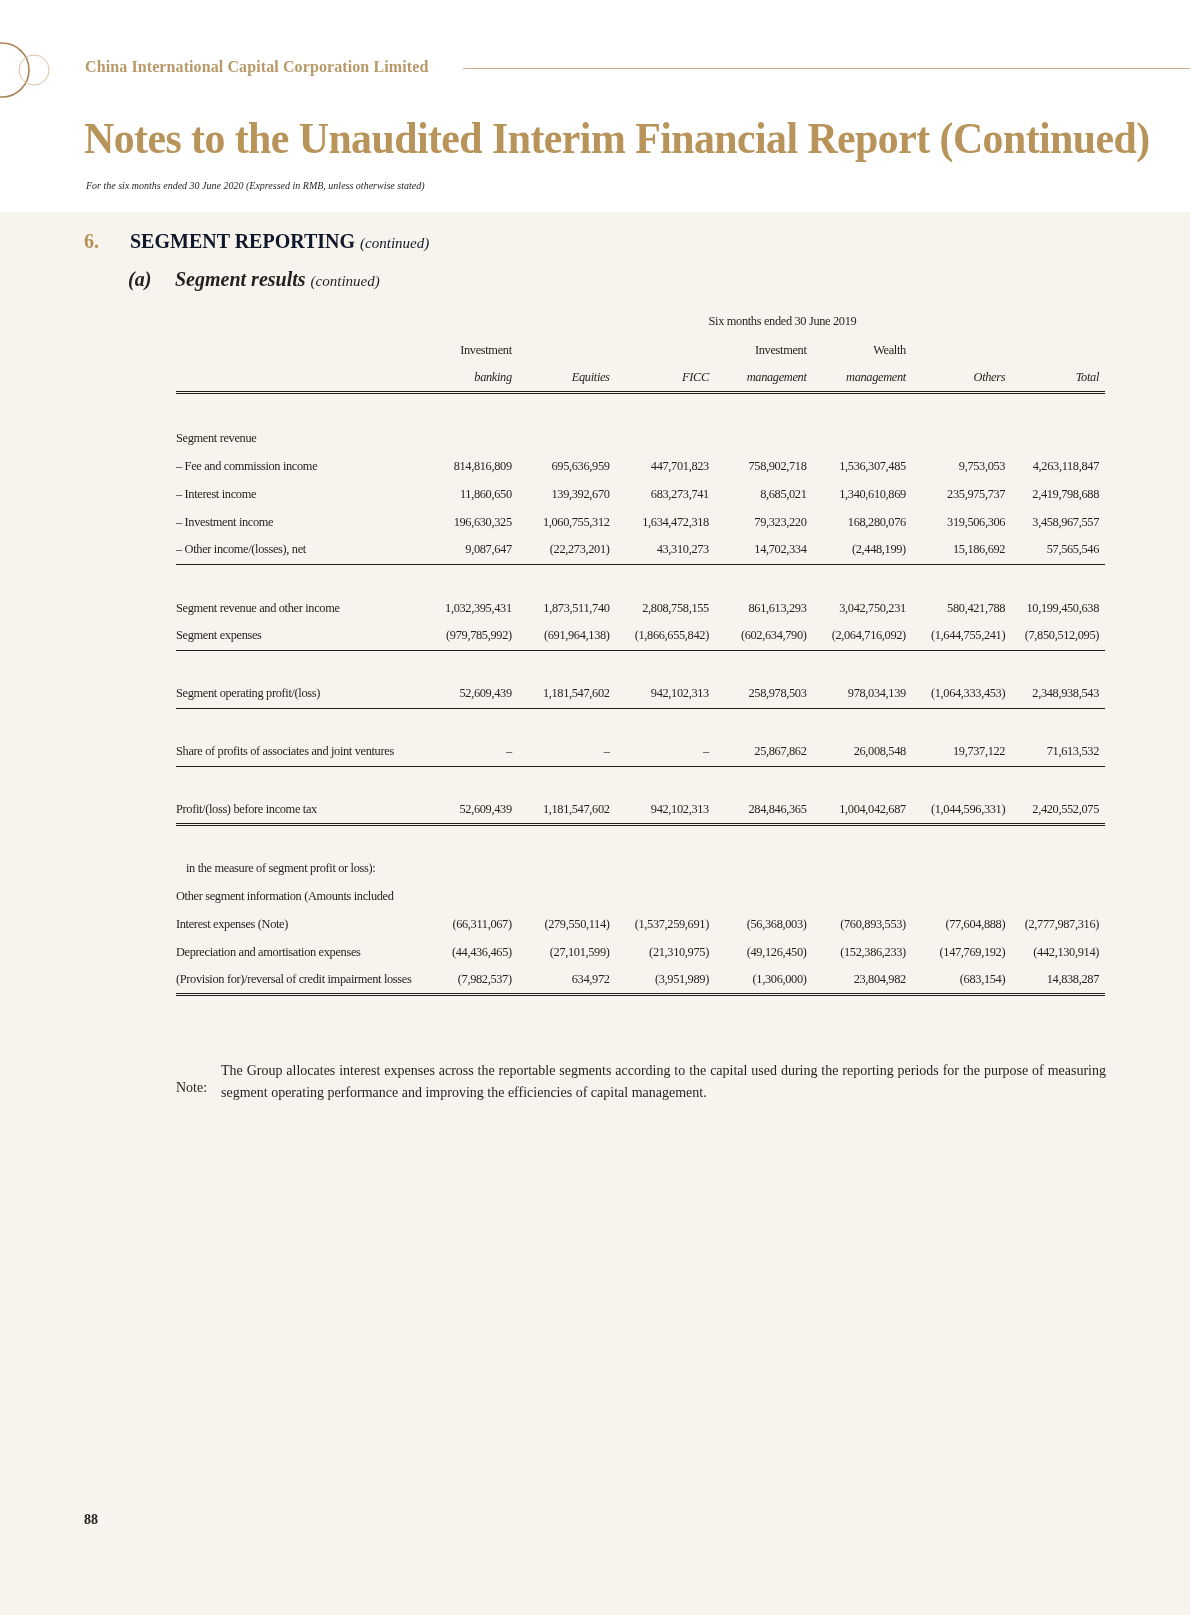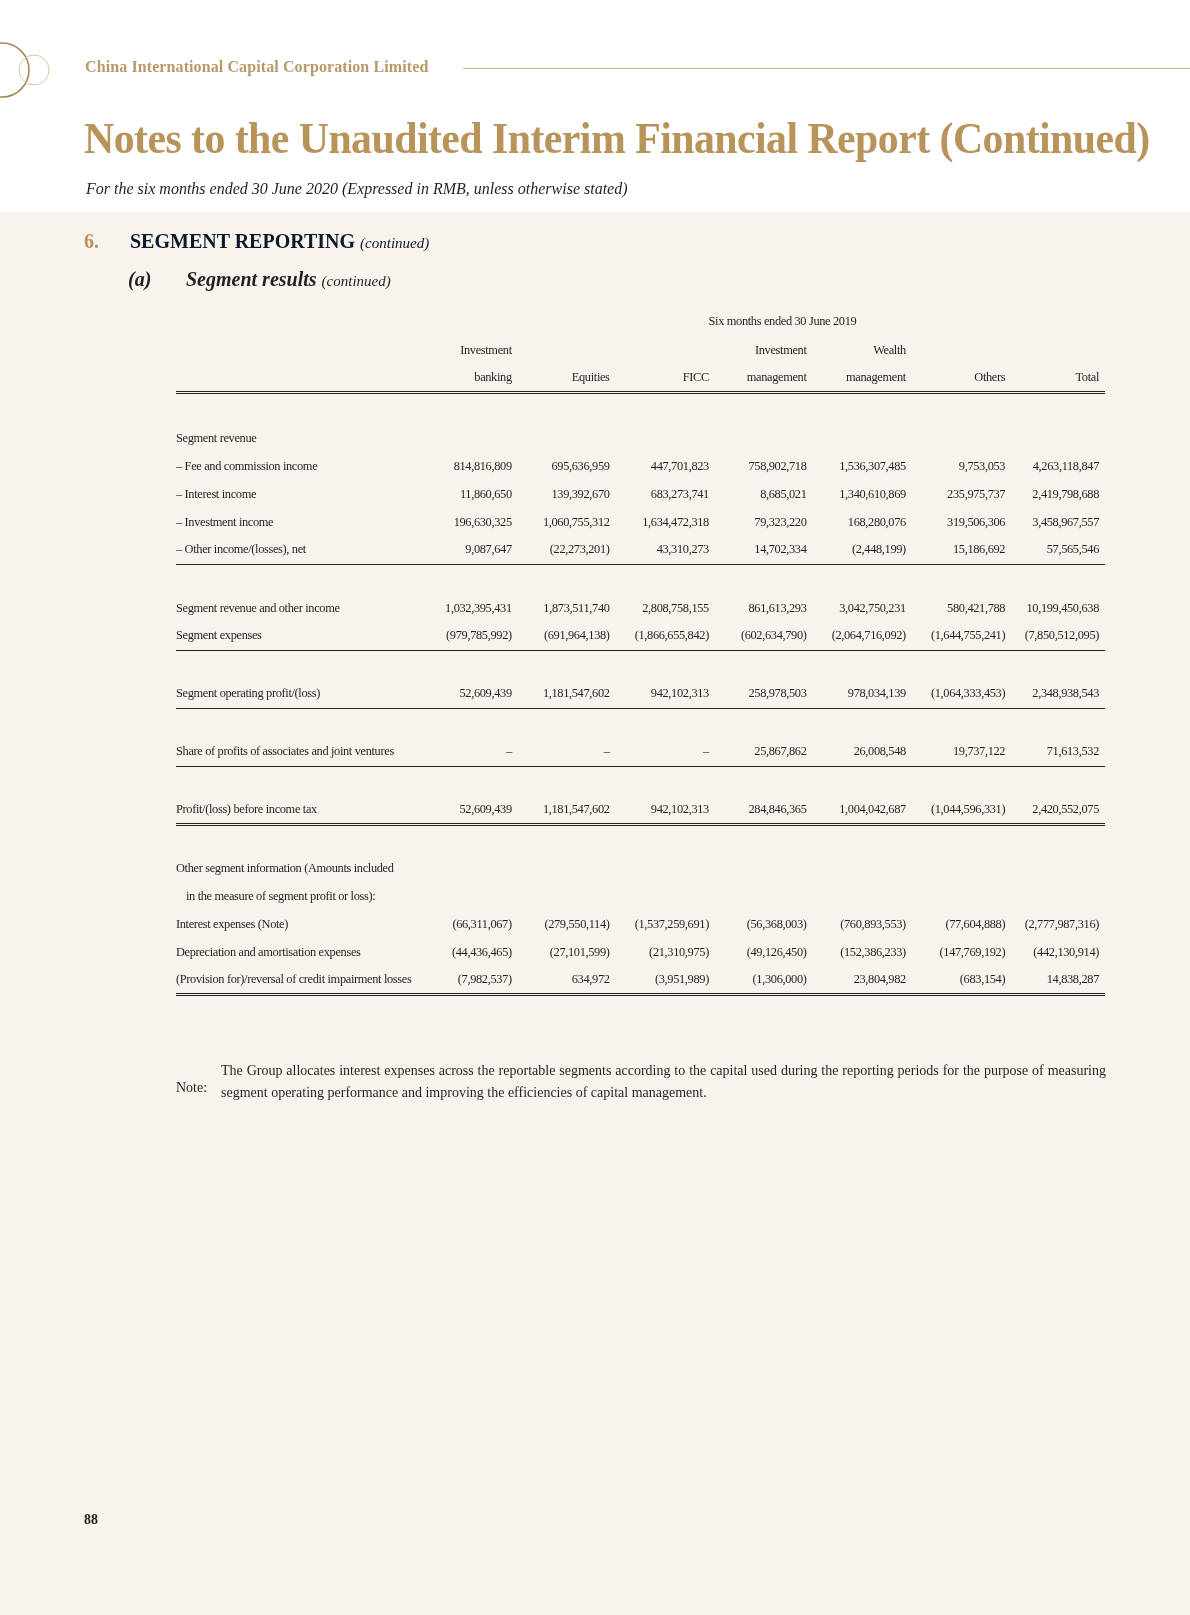--- a/index.html
+++ b/index.html
@@ -25,56 +25,56 @@
     background: #c8b08a;
   }
   .page-title {
     position: absolute; left: 84px; top: 112px;
     font-size: 45px; font-weight: bold; color: #b8935a;
     letter-spacing: -0.6px; transform: scaleX(0.93); transform-origin: left top;
     white-space: nowrap;
   }
   .page-subtitle {
     position: absolute; left: 86px; top: 180px;
-    font-size: 16px; font-style: italic; color: #231f20;
+    font-size: 10px; font-style: italic; color: #231f20;
   }
   .sec-num {
     position: absolute; left: 84px; top: 230px;
     font-size: 20px; font-weight: bold; color: #b8935a;
   }
   .sec-title {
     position: absolute; left: 130px; top: 230px;
     font-size: 20px; font-weight: bold; color: #0f172a; white-space: nowrap;
   }
   .sec-title .cont { font-size: 15px; font-weight: normal; font-style: italic; }
   .sub-num {
     position: absolute; left: 128px; top: 268px;
     font-size: 20px; font-weight: bold; font-style: italic;
   }
   .sub-title {
-    position: absolute; left: 186px; top: 268px;
+    position: absolute; left: 175px; top: 268px;
     font-size: 20px; font-weight: bold; font-style: italic; white-space: nowrap;
   }
   .sub-title .cont { font-size: 15px; font-weight: normal; }
 
   .fin-table {
     position: absolute; left: 176px; top: 306px; width: 929px;
     border-collapse: collapse;
     font-size: 12.4px;
     letter-spacing: -0.35px;
   }
   .fin-table td { padding: 0; white-space: nowrap; height: 28px; vertical-align: middle; }
   .fin-table td.num { text-align: right; padding-right: 6px; }
   .fin-table td.lbl { text-align: left; }
   .col-lbl { width: 246px; }
   .col-n { width: 97px; }
   .col-n2 { width: 104px; }
   tr.period td { height: 30px; text-align: center; margin-top: 36px; }
   tr.hdr1 td { height: 28px; margin-top: 20px; }
-  tr.hdr2 td { height: 28px; border-bottom: 3px double #231f20; }
+  tr.hdr2 td { height: 28px; border-bottom: 3px double #231f20; font-style: italic; }
   tr.hdr2 td, tr.hdr1 td { text-align: right; padding-right: 6px; }
   tr.spacer td { height: 32px; }
   tr.spacer-s td { height: 30px; }
   tr.line-single td { border-bottom: 1.3px solid #231f20; }
   tr.line-double td { border-bottom: 3px double #231f20; }
   td.indent { padding-left: 10px; }
 
   .note {
     position: absolute; left: 176px; top: 1060px; width: 930px;
     font-size: 14px; line-height: 22px;
@@ -256,25 +256,25 @@
     <td class="num">284,846,365</td>
     <td class="num">1,004,042,687</td>
     <td class="num">(1,044,596,331)</td>
     <td class="num">2,420,552,075</td>
   </tr>
   <tr class="spacer-s">
         <td colspan="8"></td>
       </tr>
 
   <tr>
+    <td class="lbl indent" colspan="3">in the measure of segment profit or loss):</td>
+    <td colspan="5"></td>
+  </tr>
+  <tr>
     <td class="lbl" colspan="3">Other segment information (Amounts included</td>
-    <td colspan="5"></td>
-  </tr>
-  <tr>
-    <td class="lbl indent" colspan="3">in the measure of segment profit or loss):</td>
     <td colspan="5"></td>
   </tr>
   <tr>
     <td class="lbl">Interest expenses (Note)</td>
     <td class="num">(66,311,067)</td>
     <td class="num">(279,550,114)</td>
     <td class="num">(1,537,259,691)</td>
     <td class="num">(56,368,003)</td>
     <td class="num">(760,893,553)</td>
     <td class="num">(77,604,888)</td>

